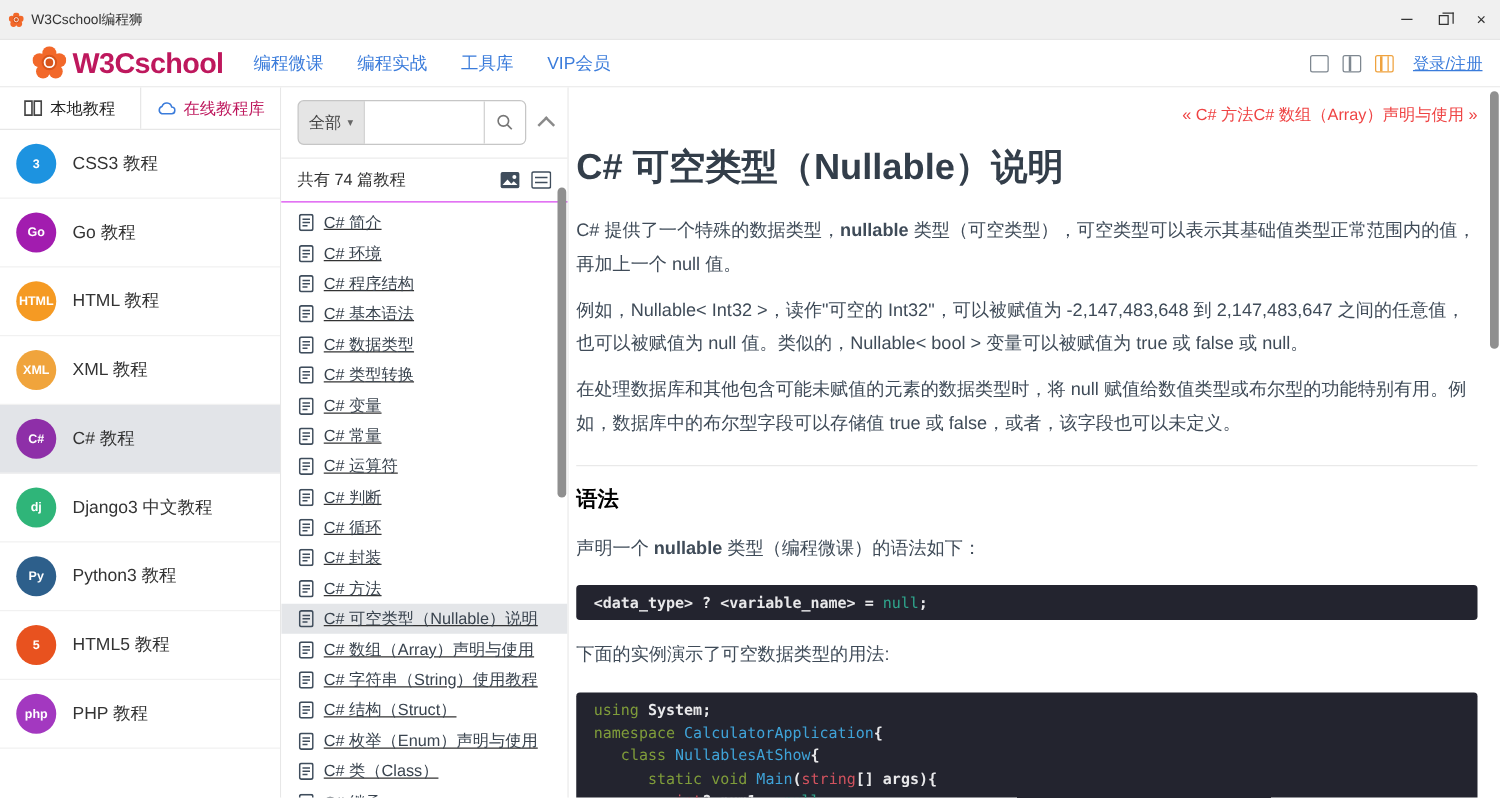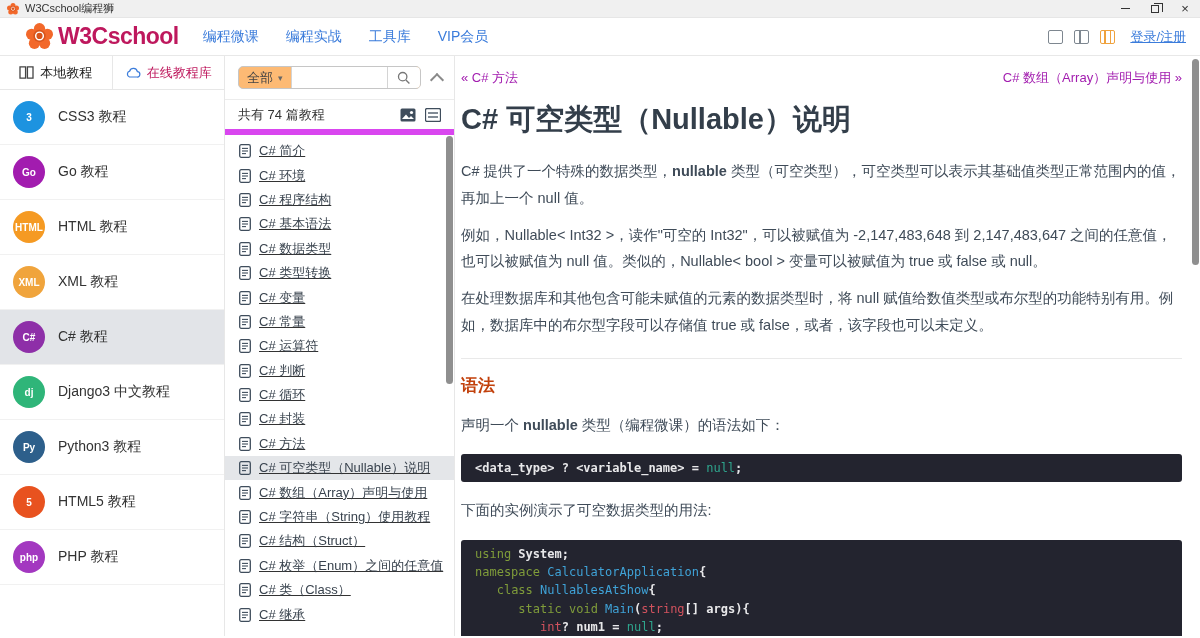--- a/index.html
+++ b/index.html
@@ -3,21 +3,21 @@
 <meta charset="utf-8">
 <style>
   * { box-sizing: border-box; }
   html,body { margin:0; padding:0; }
   body {
     width:1200px; height:638px; overflow:hidden; background:#fff;
     font-family:"Liberation Sans","DejaVu Sans",sans-serif; color:#333;
   }
 
   
-  .titlebar { height:18px; background:#f0f0f0; border-bottom:1px solid #e6e6e6;
+  .titlebar { height:32px; background:#f0f0f0; border-bottom:1px solid #e6e6e6;
     display:flex; align-items:center; gap:6px; padding:0 0 0 7px; font-size:11px; color:#333; }
   .titlebar .flower { width:12px; height:12px; }
   .win-btns { margin-left:auto; display:flex; align-items:center; }
   .win-btn { width:30px; height:19px; display:flex; align-items:center; justify-content:center; cursor:default; }
   .glyph-min { width:9px; height:1px; background:#333; display:block; }
   .glyph-restore { width:8px; height:8px; border:1px solid #333; position:relative; background:#f0f0f0; display:block; }
   .glyph-restore::before { content:""; position:absolute; left:2px; top:-3px; width:8px; height:8px; border:1px solid #333; border-left:none; border-bottom:none; }
   .glyph-close { font-size:13px; color:#333; line-height:1; }
 
   
@@ -50,44 +50,44 @@
   .ctab svg { display:block; }
   .course { height:55px; display:flex; align-items:center; gap:13px; padding-left:13px; border-bottom:1px solid #f1f1f1; cursor:pointer; }
   .course.sel { background:#e2e4e8; }
   .cicon { width:32px; height:32px; border-radius:50%; color:#fff; flex:none;
     display:flex; align-items:center; justify-content:center; font-weight:700; font-size:10px; }
   .clabel { font-size:14px; color:#333; }
 
   
   .chapter-panel { width:230px; border-right:1px solid #e7e7e7; position:relative; display:flex; flex-direction:column; background:#fff; }
   .search-row { padding:10px 10px 10px 13px; border-bottom:1px solid #ececec; display:flex; align-items:center; gap:9px; }
-  .igroup { display:flex; border:1px solid #c6c6c6; border-radius:5px; height:23px; flex:1; overflow:hidden; background:#fdba74; }
+  .igroup { display:flex; border:1px solid #c6c6c6; border-radius:5px; height:36px; flex:1; overflow:hidden; background:#e5e5e5; }
   .filter { display:flex; align-items:center; gap:5px; padding:0 8px; border-right:1px solid #d4d4d4; font-size:13px; color:#444; cursor:pointer; white-space:nowrap; }
   .filter .caret { font-size:9px; color:#666; }
   .igroup input { border:none; flex:1; min-width:0; padding:0 6px; font-size:13px; outline:none; font-family:inherit; }
   .sbtn { width:33px; border-left:1px solid #d4d4d4; display:flex; align-items:center; justify-content:center; background:#fff; cursor:pointer; }
   .collapse-btn { width:14px; height:14px; position:relative; cursor:pointer; }
   .collapse-btn::before { content:""; position:absolute; left:2px; top:4px; width:8px; height:8px; border-top:2px solid #8a8a8a; border-left:2px solid #8a8a8a; transform:rotate(45deg); }
-  .count-row { height:35px; display:flex; align-items:center; padding:0 13px; border-bottom:6px solid #d946ef; font-size:13px; color:#333; }
+  .count-row { height:35px; display:flex; align-items:center; padding:0 13px; border-bottom:1px solid #d946ef; font-size:13px; color:#333; }
   .view-icons { margin-left:auto; display:flex; gap:9px; align-items:center; }
   .chapter-list { flex:1; overflow:hidden; padding-top:4px;text-decoration:underline; }
   .chapter { height:24.4px; display:flex; align-items:center; gap:8px; padding-left:14px; font-size:13px; color:#39434e; cursor:pointer; white-space:nowrap; }
   .chapter.sel { background:#e4e6e9; }
   .chapter svg { flex:none; }
   .chap-scroll { position:absolute; right:1px; top:80px; width:7px; height:248px; background:#8f8f8f; border-radius:4px; }
 
   
   .main-panel { flex:1; position:relative; padding:13px 18px 0 6px; overflow:hidden; background:#fff; }
-  .crumbs { display:flex; justify-content:space-between; font-size:13px; color:#a21caf; }
+  .crumbs { display:flex; justify-content:flex-end; font-size:13px; color:#ef4444; }
   .crumbs span { cursor:pointer; }
   .page-title { font-size:29px; color:#333e4a; font-weight:600; margin:13px 0 18px; }
   .article p { font-size:14.5px; color:#3f4b58; line-height:1.85; margin:10px 0; }
   .article p b { font-weight:700; }
   .sect-divider { border:none; border-top:1px solid #e9e9e9; margin:19px 0 15px; }
-  .sect-heading { font-size:17px; color:#c2410c; font-weight:700; margin:0 0 15px; }
+  .sect-heading { font-size:17px; color:#000000; font-weight:700; margin:0 0 15px; }
   .code { background:var(--code-background,#23242f); border-radius:3px; padding:5px 14px;
     font-family:"DejaVu Sans Mono",monospace; font-size:12px; color:#e8e8ea; margin:15px 0; }
   .cline { min-height:18.3px; line-height:18.3px; white-space:pre; }
   .code.example { margin-top:16px; height:260px; }
   .tk-k { color:var(--code-keyword,#7f9c3a); }
   .tk-c { color:var(--code-classname,#3fa3d8); }
   .tk-t { color:var(--code-type,#d1525e); }
   .tk-l { color:var(--code-literal,#2fa58d); }
   .tk-p { color:var(--code-plain,#e8e8ea); }
   .tk-pb { color:var(--code-plain,#e8e8ea); font-weight:700; }
@@ -394,21 +394,21 @@
           </svg>
           <span>C# 结构（Struct）</span>
         </div>
         <div class="chapter">
           <svg width="12" height="14" viewBox="0 0 12 14">
             <rect x="0.7" y="0.7" width="10.6" height="12.6" rx="1.5" fill="none" stroke="#3f4d5c" stroke-width="1.3"></rect>
             <line x1="3" y1="4.4" x2="9" y2="4.4" stroke="#3f4d5c" stroke-width="1.1"></line>
             <line x1="3" y1="7" x2="9" y2="7" stroke="#3f4d5c" stroke-width="1.1"></line>
             <line x1="3" y1="9.6" x2="7" y2="9.6" stroke="#3f4d5c" stroke-width="1.1"></line>
           </svg>
-          <span>C# 枚举（Enum）之间的任意值</span>
+          <span>C# 枚举（Enum）声明与使用</span>
         </div>
         <div class="chapter">
           <svg width="12" height="14" viewBox="0 0 12 14">
             <rect x="0.7" y="0.7" width="10.6" height="12.6" rx="1.5" fill="none" stroke="#3f4d5c" stroke-width="1.3"></rect>
             <line x1="3" y1="4.4" x2="9" y2="4.4" stroke="#3f4d5c" stroke-width="1.1"></line>
             <line x1="3" y1="7" x2="9" y2="7" stroke="#3f4d5c" stroke-width="1.1"></line>
             <line x1="3" y1="9.6" x2="7" y2="9.6" stroke="#3f4d5c" stroke-width="1.1"></line>
           </svg>
           <span>C# 类（Class）</span>
         </div>

